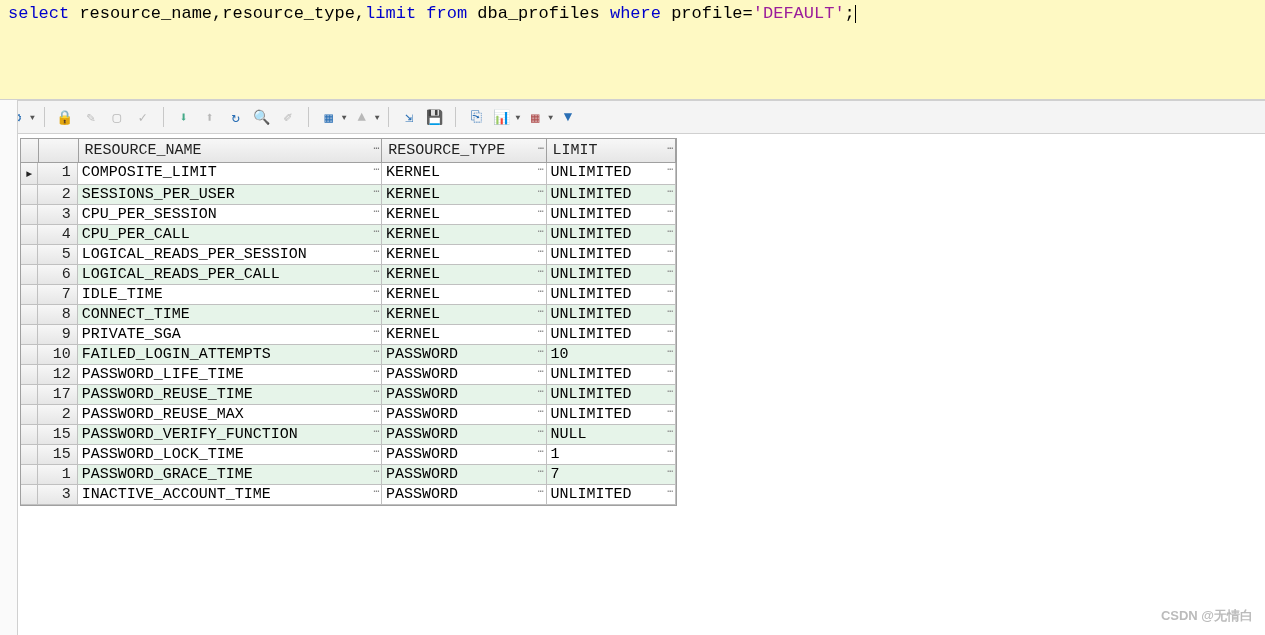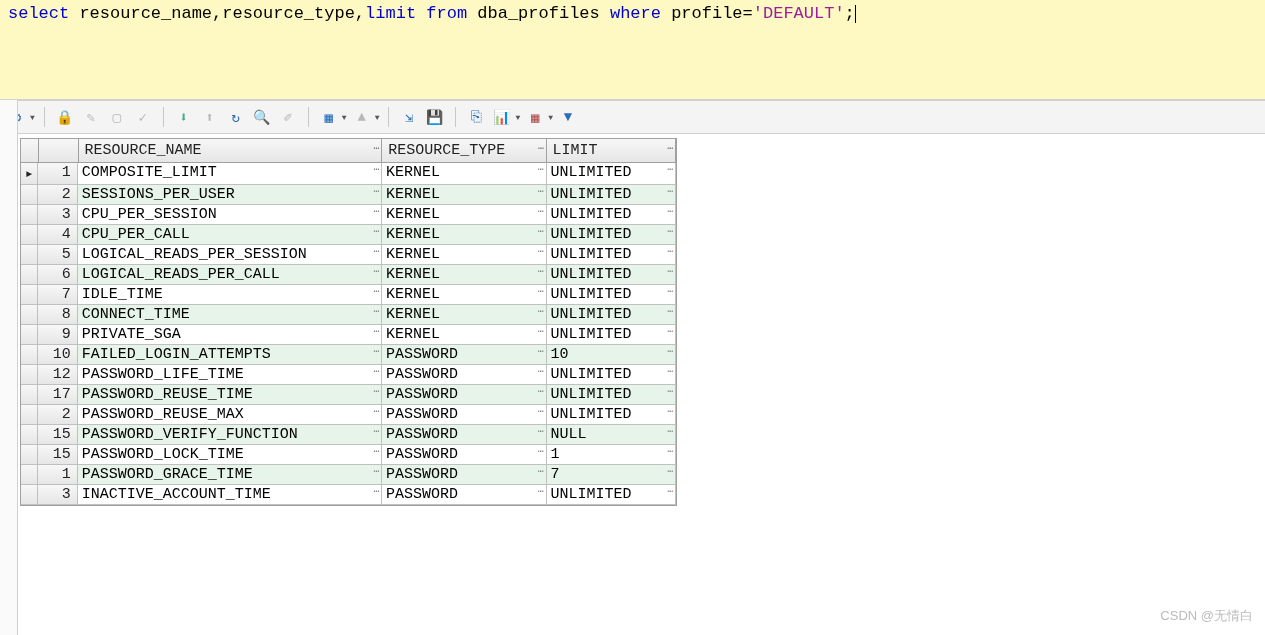--- a/index.html
+++ b/index.html
@@ -114,20 +114,21 @@
     font-size: 9px;
     color: #888;
   }
   .watermark {
     position: absolute;
     right: 12px;
     bottom: 10px;
     font-size: 13px;
     color: #bbb;
     font-family: Arial, sans-serif;
+    font-weight: bold;
   }
   .left-strip {
     position:absolute;
     left:0; top:0; width:18px; height:100%;
     border-right:1px solid #d0d0d0;
     background:#fafafa;
   }
 </style>
 </head>
 <body>

